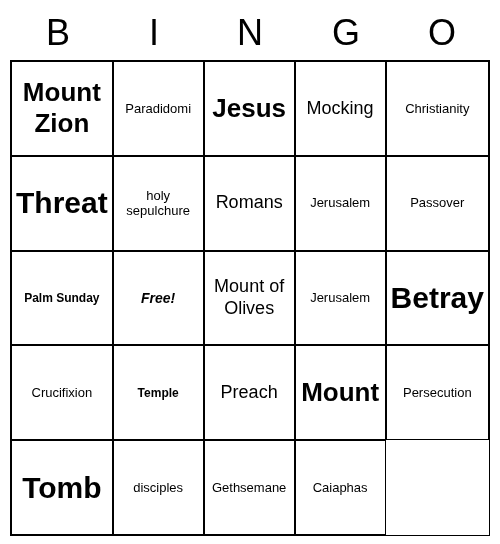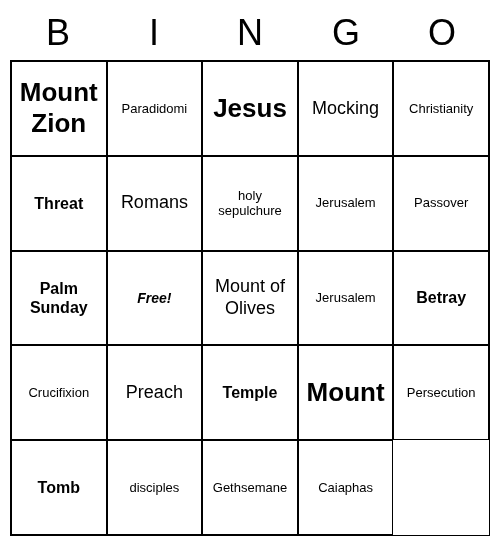--- a/index.html
+++ b/index.html
@@ -43,22 +43,22 @@
       align-items: center;
       justify-content: center;
       text-align: center;
       padding: 4px;
       min-height: 90px;
     }
     .cell-text {
       line-height: 1.2;
     }
     .size-xl { font-size: 26px; font-weight: bold; }
-    .size-lg { font-size: 16px; font-weight: bold; }
-    .size-md { font-size: 16px; font-weight: bold; }
+    .size-lg { font-size: 30px; font-weight: bold; }
+    .size-md { font-size: 12px; font-weight: bold; }
     .size-sm { font-size: 18px; }
     .size-xs { font-size: 13px; }
     .free-cell { font-size: 14px; font-weight: bold; font-style: italic; }
   </style>
 </head>
 <body>
 
 <div class="bingo-title">
 <div class="bingo-letter">B</div>
     <div class="bingo-letter">I</div>
@@ -80,24 +80,24 @@
     <div class="cell">
       <span class="cell-text size-sm">Mocking</span>
     </div>
     <div class="cell">
       <span class="cell-text size-xs">Christianity</span>
     </div>
     <div class="cell">
       <span class="cell-text size-lg">Threat</span>
     </div>
     <div class="cell">
-      <span class="cell-text size-sm">Romans</span>
+      <span class="cell-text size-xs">holy sepulchure</span>
     </div>
     <div class="cell">
-      <span class="cell-text size-xs">holy sepulchure</span>
+      <span class="cell-text size-sm">Romans</span>
     </div>
     <div class="cell">
       <span class="cell-text size-xs">Jerusalem</span>
     </div>
     <div class="cell">
       <span class="cell-text size-xs">Passover</span>
     </div>
     <div class="cell">
       <span class="cell-text size-md">Palm Sunday</span>
     </div>
@@ -110,24 +110,24 @@
     <div class="cell">
       <span class="cell-text size-xs">Jerusalem</span>
     </div>
     <div class="cell">
       <span class="cell-text size-lg">Betray</span>
     </div>
     <div class="cell">
       <span class="cell-text size-xs">Crucifixion</span>
     </div>
     <div class="cell">
-      <span class="cell-text size-sm">Preach</span>
+      <span class="cell-text size-md">Temple</span>
     </div>
     <div class="cell">
-      <span class="cell-text size-md">Temple</span>
+      <span class="cell-text size-sm">Preach</span>
     </div>
     <div class="cell">
       <span class="cell-text size-xl">Mount</span>
     </div>
     <div class="cell">
       <span class="cell-text size-xs">Persecution</span>
     </div>
     <div class="cell">
       <span class="cell-text size-lg">Tomb</span>
     </div>

